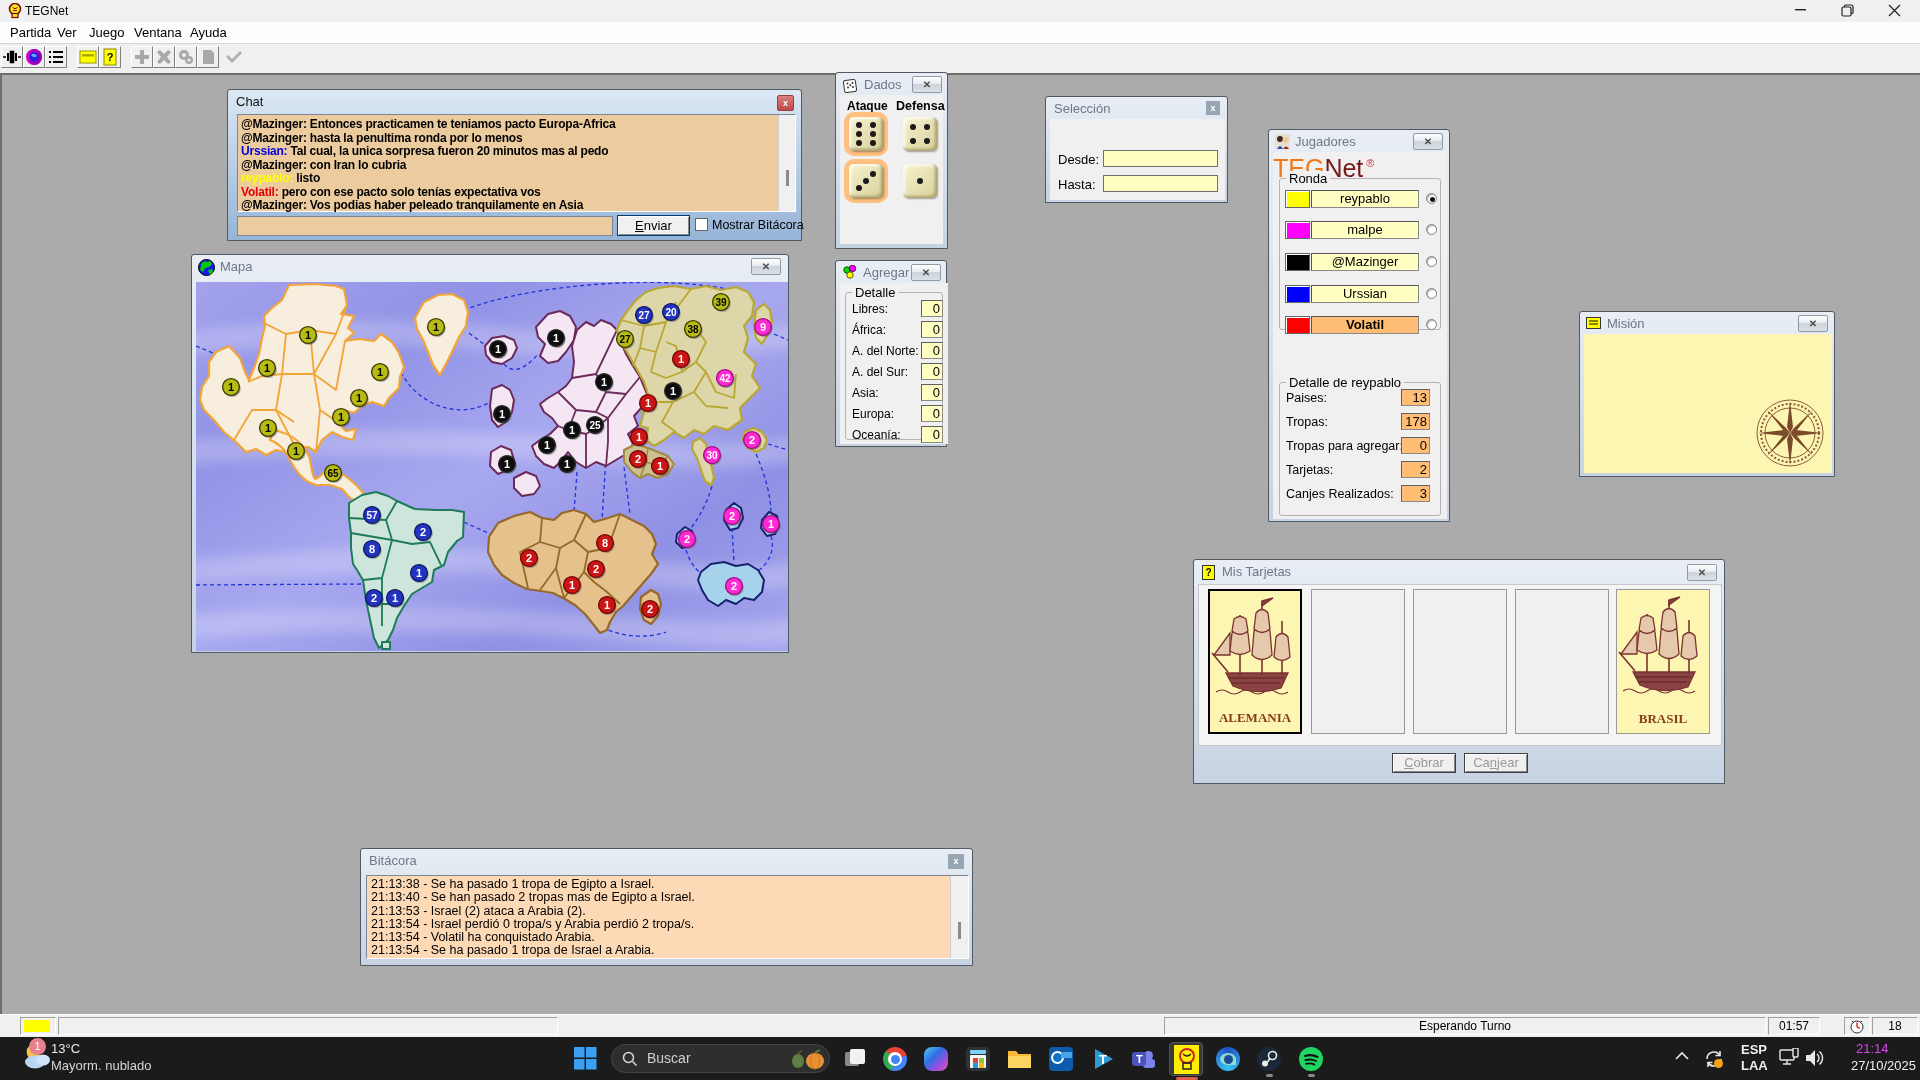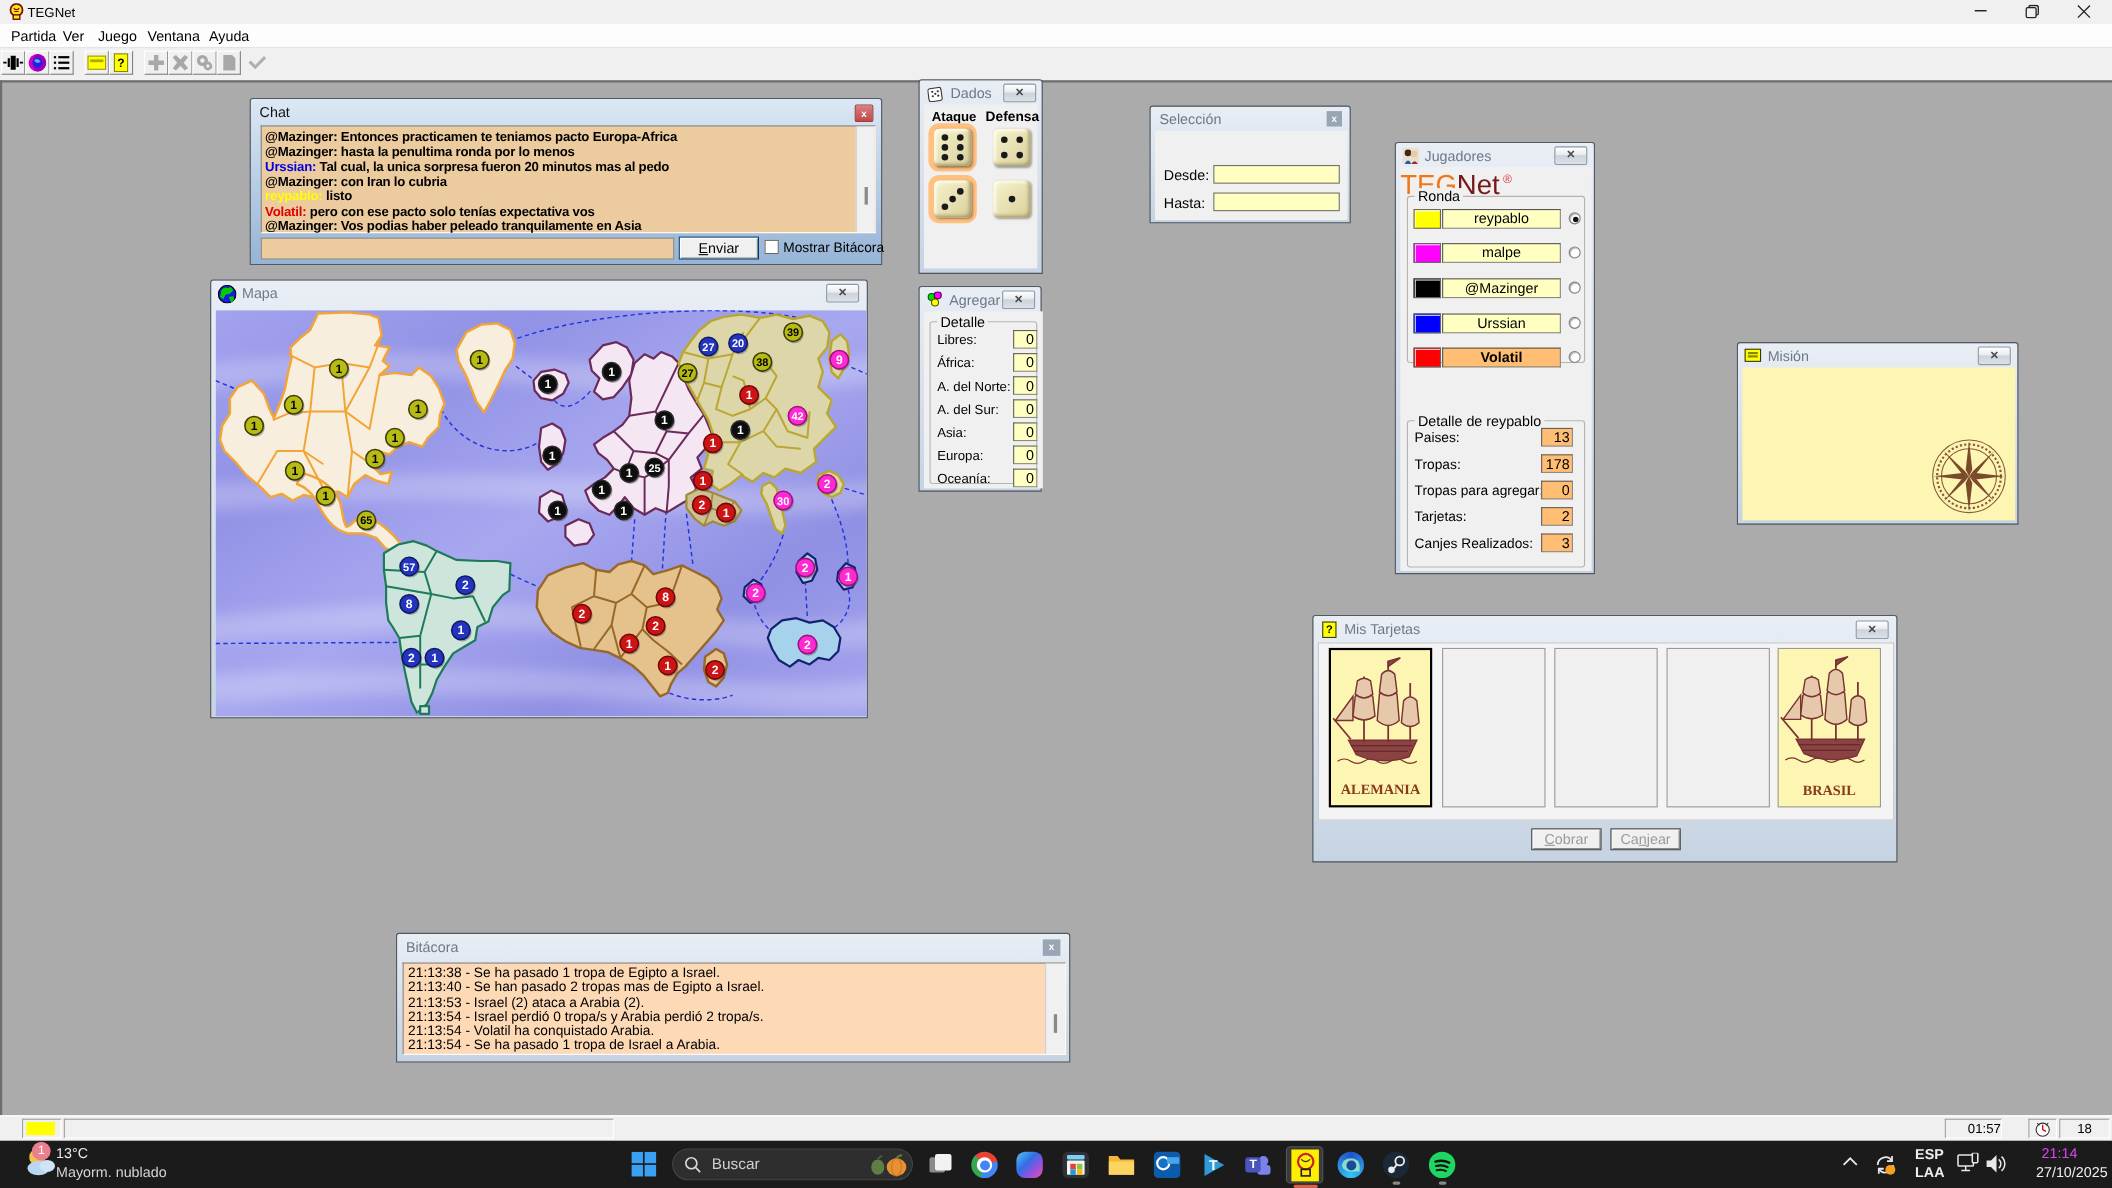--- a/index.html
+++ b/index.html
@@ -637,21 +637,22 @@
     <div style="position:absolute;left:8px;top:58px;font-size:13px">Hasta:</div>
     <div style="position:absolute;left:53px;top:56px;width:115px;height:17px;background:#ffffc2;border:1px solid #707070"></div>
   </div>
 </div>
 
 <div id="statusbar">
   <div class="sp" style="left:20px; width:36px; background:#f0f0f0">
       <div style="position:absolute;left:3px;top:2px;width:26px;height:12px;background:#ffff00"></div>
     </div>
   <div class="sp" style="left:58px; width:500px"></div>
-  <div class="sp" style="left:1768px; width:52px; text-align:right; line-height:17px">01:57</div>
+  <div class="sp" style="left:1164px; width:602px; text-align:center; line-height:17px">Esperando Turno</div>
+  <div class="sp" style="left:1768px; width:52px; text-align:center; line-height:17px">01:57</div>
   <div class="sp" style="left:1844px; width:26px">
     <svg width="16" height="16" viewBox="0 0 16 16" style="position:absolute;left:4px;top:1px">
         <circle cx="8" cy="8" r="6" fill="#fff" stroke="#333"></circle>
         <path d="M8 8 L8 3.5 M8 8 L11 9.5" stroke="#c00" stroke-width="1.2"></path>
         <path d="M3 2 l2 2 M13 2 l-2 2" stroke="#333"></path>
       </svg>
   </div>
   <div class="sp" style="left:1872px; width:46px; text-align:center; line-height:17px">18</div>
 </div>
 <div id="taskbar">

